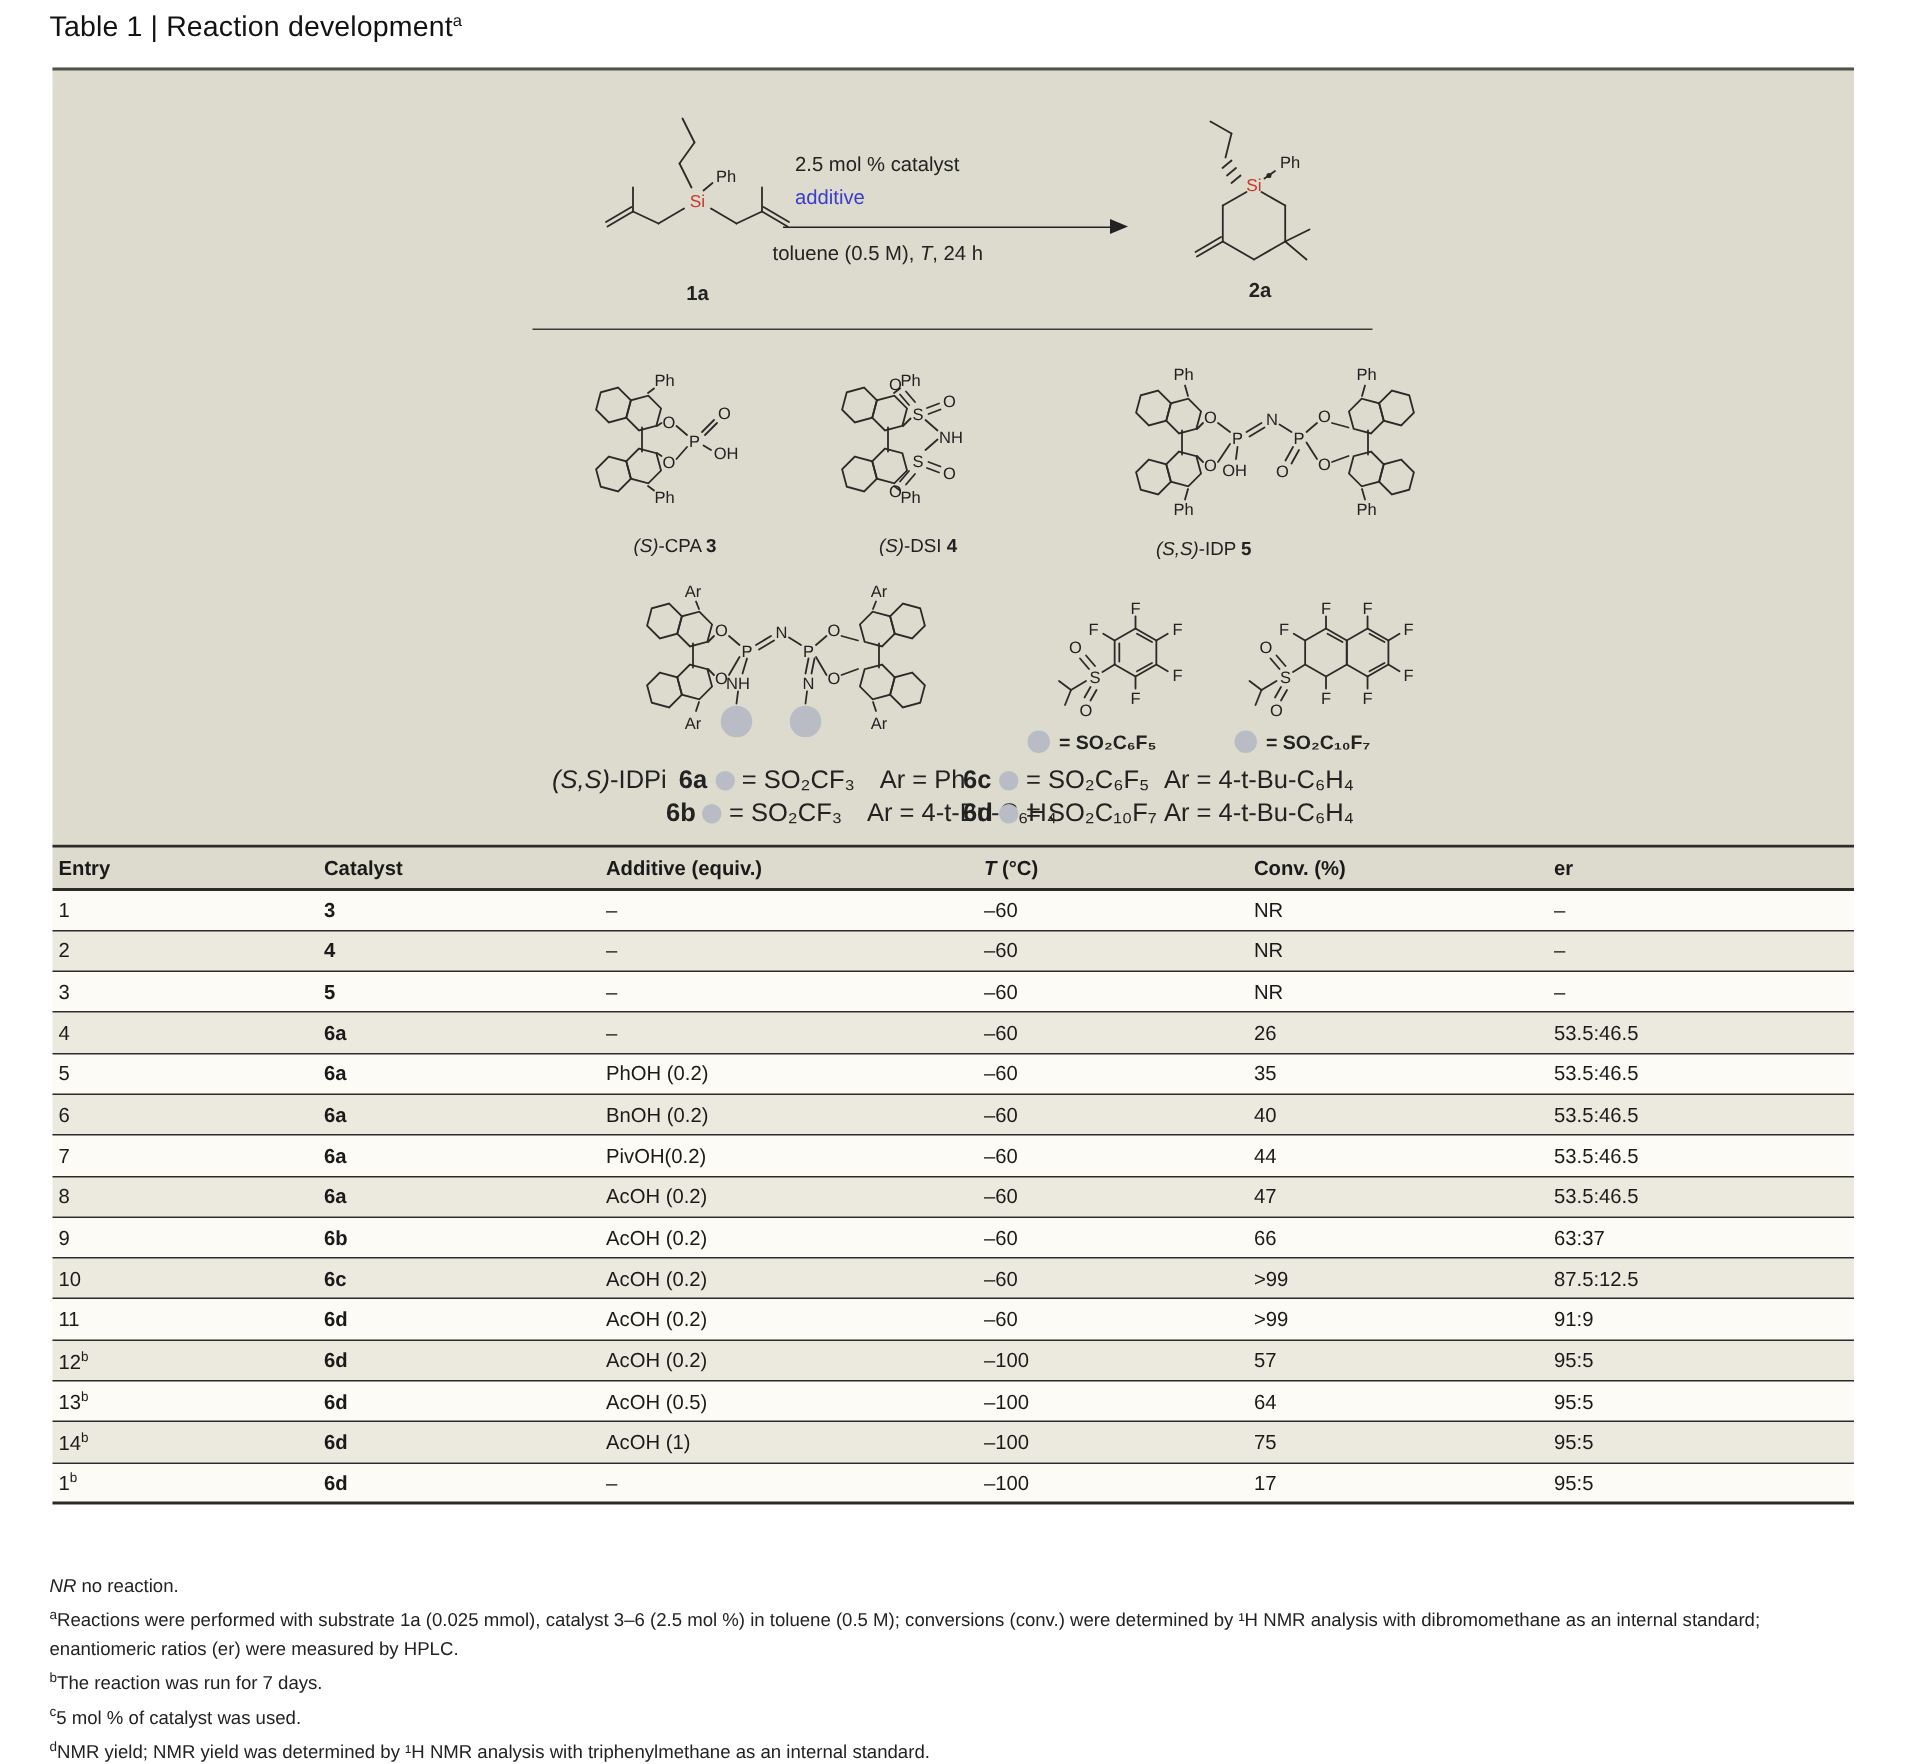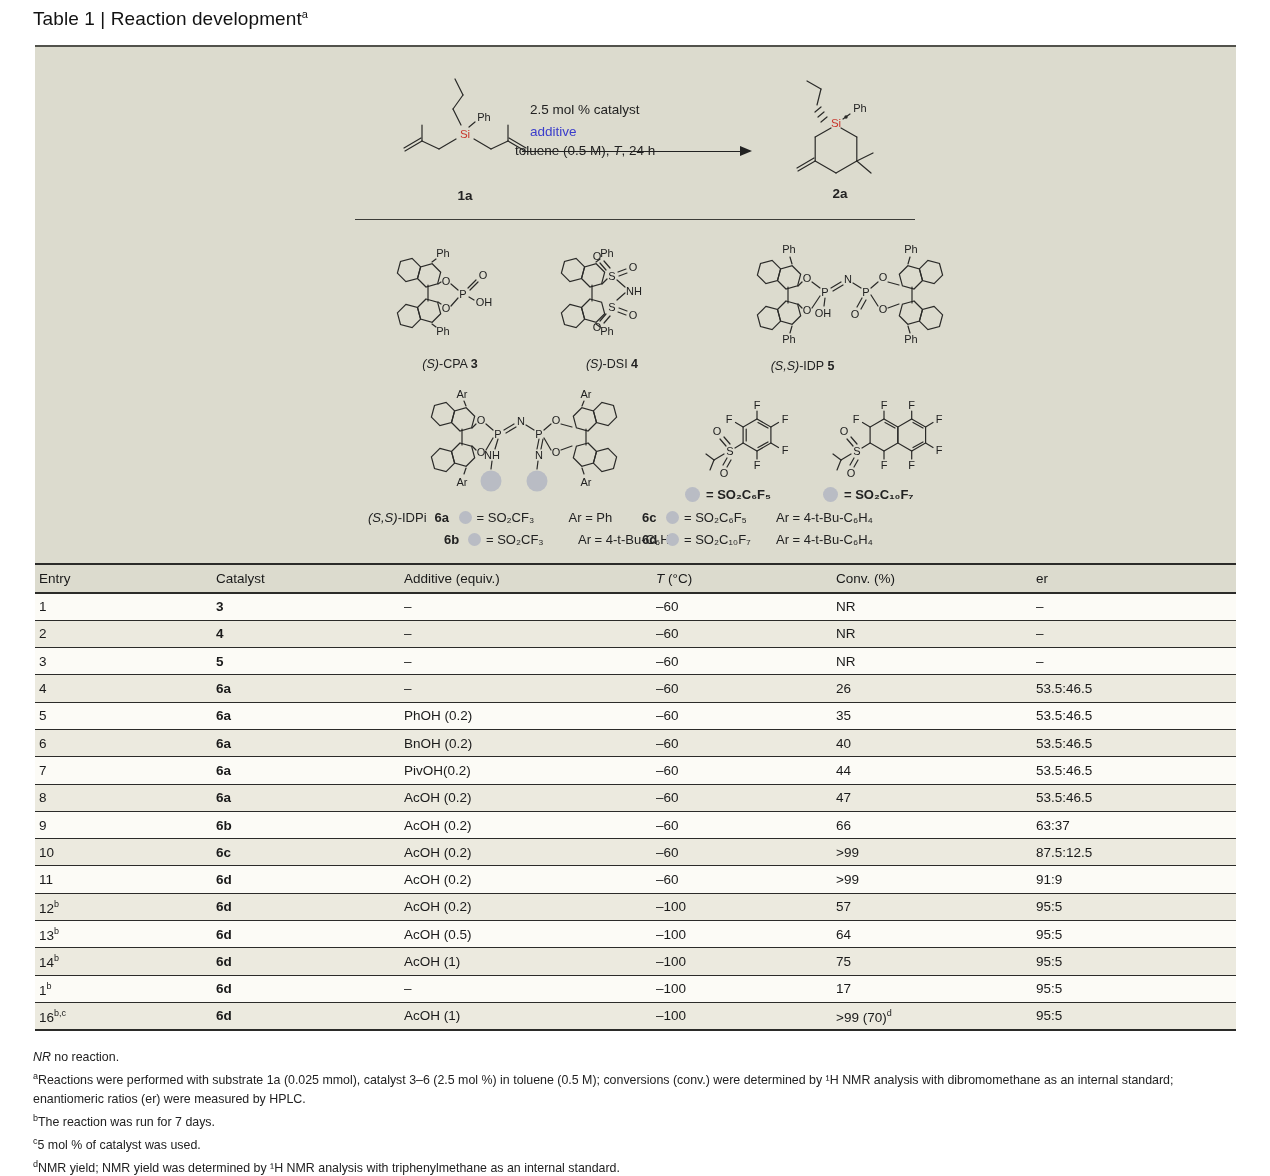--- a/index.html
+++ b/index.html
@@ -16,30 +16,30 @@
   .arrow:after{content:"";position:absolute;right:-2px;top:-6.5px;border-left:12px solid #222;border-top:5.5px solid transparent;border-bottom:5.5px solid transparent}
   .sep{border-top:1.5px solid #3c3c38}
   svg{overflow:visible;display:block}
   svg text{font-family:"Liberation Sans",sans-serif;font-size:11px;fill:#222}
   .bond{stroke:#2a2a28;stroke-width:1.2;fill:none;stroke-linecap:round}
   .si{fill:var(--red);font-size:11.5px}
   .mol-label{font-weight:bold;font-size:13.5px}
   .struct-label{font-size:12.5px;color:#222;text-align:center}
   .struct-label .st{font-style:italic}
   .struct-label .num,.defrow .num{font-weight:bold}
-  .defrow{display:flex;align-items:center;font-size:13px;color:#222;white-space:nowrap}
+  .defrow{display:flex;align-items:center;font-size:17px;color:#222;white-space:nowrap}
   .defrow .st{font-style:italic}
   .defrow .num{width:24px}
   .gcirc{display:inline-block;width:13px;height:13px;border-radius:50%;background:var(--circle);margin:0 5px 0 0;flex:0 0 auto}
   .defrow .formula{width:92px}
   .fragline{display:flex;align-items:center;font-size:13px;font-weight:bold;color:#222}
   .fragline .gcirc{width:15px;height:15px;margin-right:6px}
   table{width:100%;border-collapse:collapse;table-layout:fixed}
   th,td{font-size:13.5px;text-align:left;padding:0 2px 0 4px;vertical-align:middle}
-  thead th{background:var(--panel);font-weight:normal;height:29px;border-top:2px solid var(--line);border-bottom:2px solid var(--line)}
+  thead th{background:var(--panel);font-weight:bold;height:29px;border-top:2px solid var(--line);border-bottom:2px solid var(--line)}
   tbody td{height:27.3px}
   tbody tr{border-bottom:1px solid var(--line)}
   tbody tr:last-child{border-bottom:2px solid var(--line)}
   tbody tr:nth-child(odd) td{background:var(--rowodd)}
   tbody tr:nth-child(even) td{background:var(--roweven)}
   td.c-catalyst{font-weight:bold}
   sup{font-size:9px}
   .fnotes{position:absolute;left:33px;top:1048px;width:1212px;font-size:12.4px;line-height:19px;color:#222}
   .fn sup{font-size:9px}
   .it{font-style:italic}
@@ -86,21 +86,21 @@
           <line x1="129" y1="66" x2="146" y2="76"></line>
       </g>
       <text x="85" y="66" text-anchor="middle" class="si">Si</text>
       <text x="104" y="49" text-anchor="middle">Ph</text>
       <text x="85" y="128" text-anchor="middle" class="mol-label">1a</text>
     </svg>
 
     <div class="abs ctext" style="left:495px;top:55px;width:245px">2.5 mol % catalyst</div>
     <div class="abs ctext blue" style="left:495px;top:77px;width:245px">additive</div>
     <div class="abs arrow" style="left:487px;top:104px;width:228px"></div>
-    <div class="abs ctext" style="left:480px;top:96px;width:260px"><span>toluene (0.5 M), </span><span class="it">T</span><span>, 24 h</span></div>
+    <div class="abs ctext" style="left:480px;top:114px;width:260px"><span>toluene (0.5 M), </span><span class="it">T</span><span>, 24 h</span></div>
 
     <svg class="abs" style="left:735px;top:20px" width="140" height="140" viewBox="0 0 140 140">
       <g class="bond">
         <line x1="71" y1="61" x2="86.8" y2="70"></line>
           <line x1="86.8" y1="70" x2="86.8" y2="94"></line>
           <line x1="86.8" y1="94" x2="66" y2="106"></line>
         <line x1="66" y1="106" x2="45.2" y2="94"></line>
           <line x1="45.2" y1="94" x2="45.2" y2="70"></line>
           <line x1="45.2" y1="70" x2="61" y2="61"></line>
         <line x1="73" y1="52" x2="80" y2="47"></line>
@@ -489,28 +489,20 @@
           <td class="c-er"><span>95:5</span></td>
         </tr>
         <tr>
           <td class="c-entry"><span>1</span><sup>b</sup></td>
           <td class="c-catalyst"><span>6d</span></td>
           <td class="c-additive"><span>–</span></td>
           <td class="c-temp"><span>–100</span></td>
           <td class="c-conv"><span>17</span></td>
           <td class="c-er"><span>95:5</span></td>
         </tr>
-        <tr>
-          <td class="c-entry"><span>16</span><sup>b,c</sup></td>
-          <td class="c-catalyst"><span>6d</span></td>
-          <td class="c-additive"><span>AcOH (1)</span></td>
-          <td class="c-temp"><span>–100</span></td>
-          <td class="c-conv"><span>&gt;99 (70)</span><sup>d</sup></td>
-          <td class="c-er"><span>95:5</span></td>
-        </tr>
       </tbody>
   </table>
 </div>
 
 <div class="fnotes">
   <div class="fn"><span class="it">NR</span><span> no reaction.</span></div>
   <div>
       <div class="fn"><sup>a</sup><span>Reactions were performed with substrate 1a (0.025 mmol), catalyst 3–6 (2.5 mol %) in toluene (0.5 M); conversions (conv.) were determined by ¹H NMR analysis with dibromomethane as an internal standard; enantiomeric ratios (er) were measured by HPLC.</span></div>
       <div class="fn"><sup>b</sup><span>The reaction was run for 7 days.</span></div>
       <div class="fn"><sup>c</sup><span>5 mol % of catalyst was used.</span></div>

